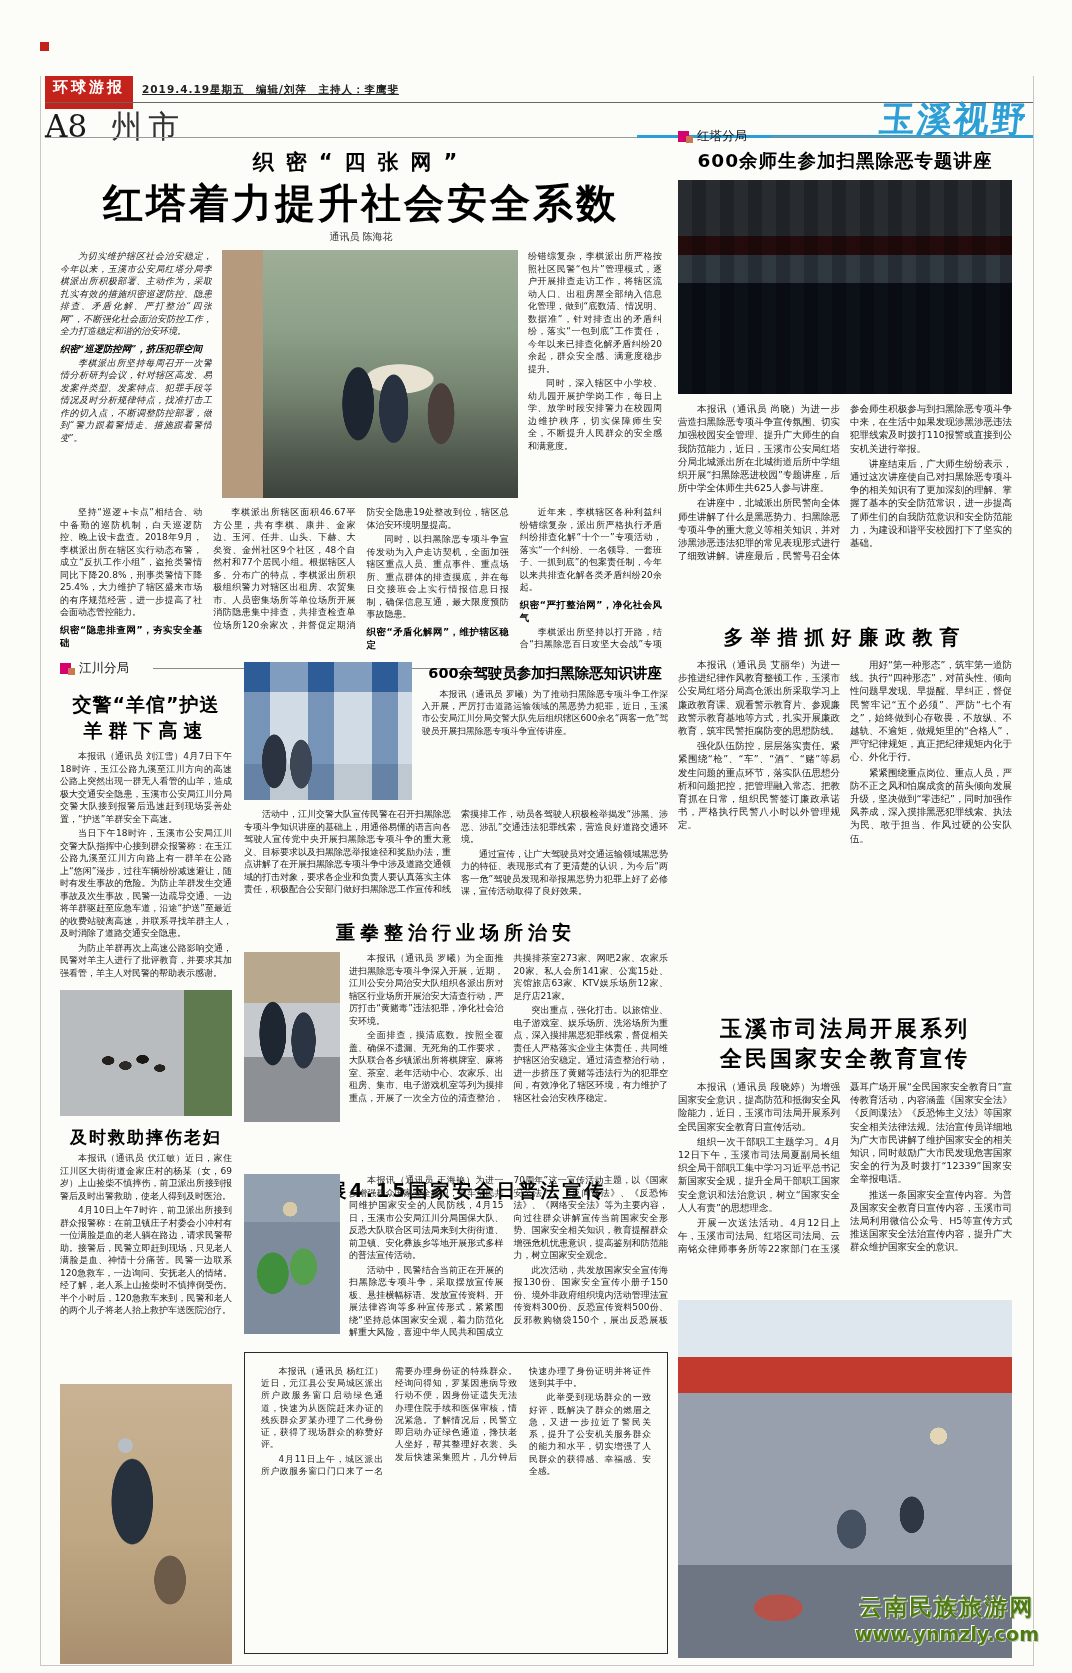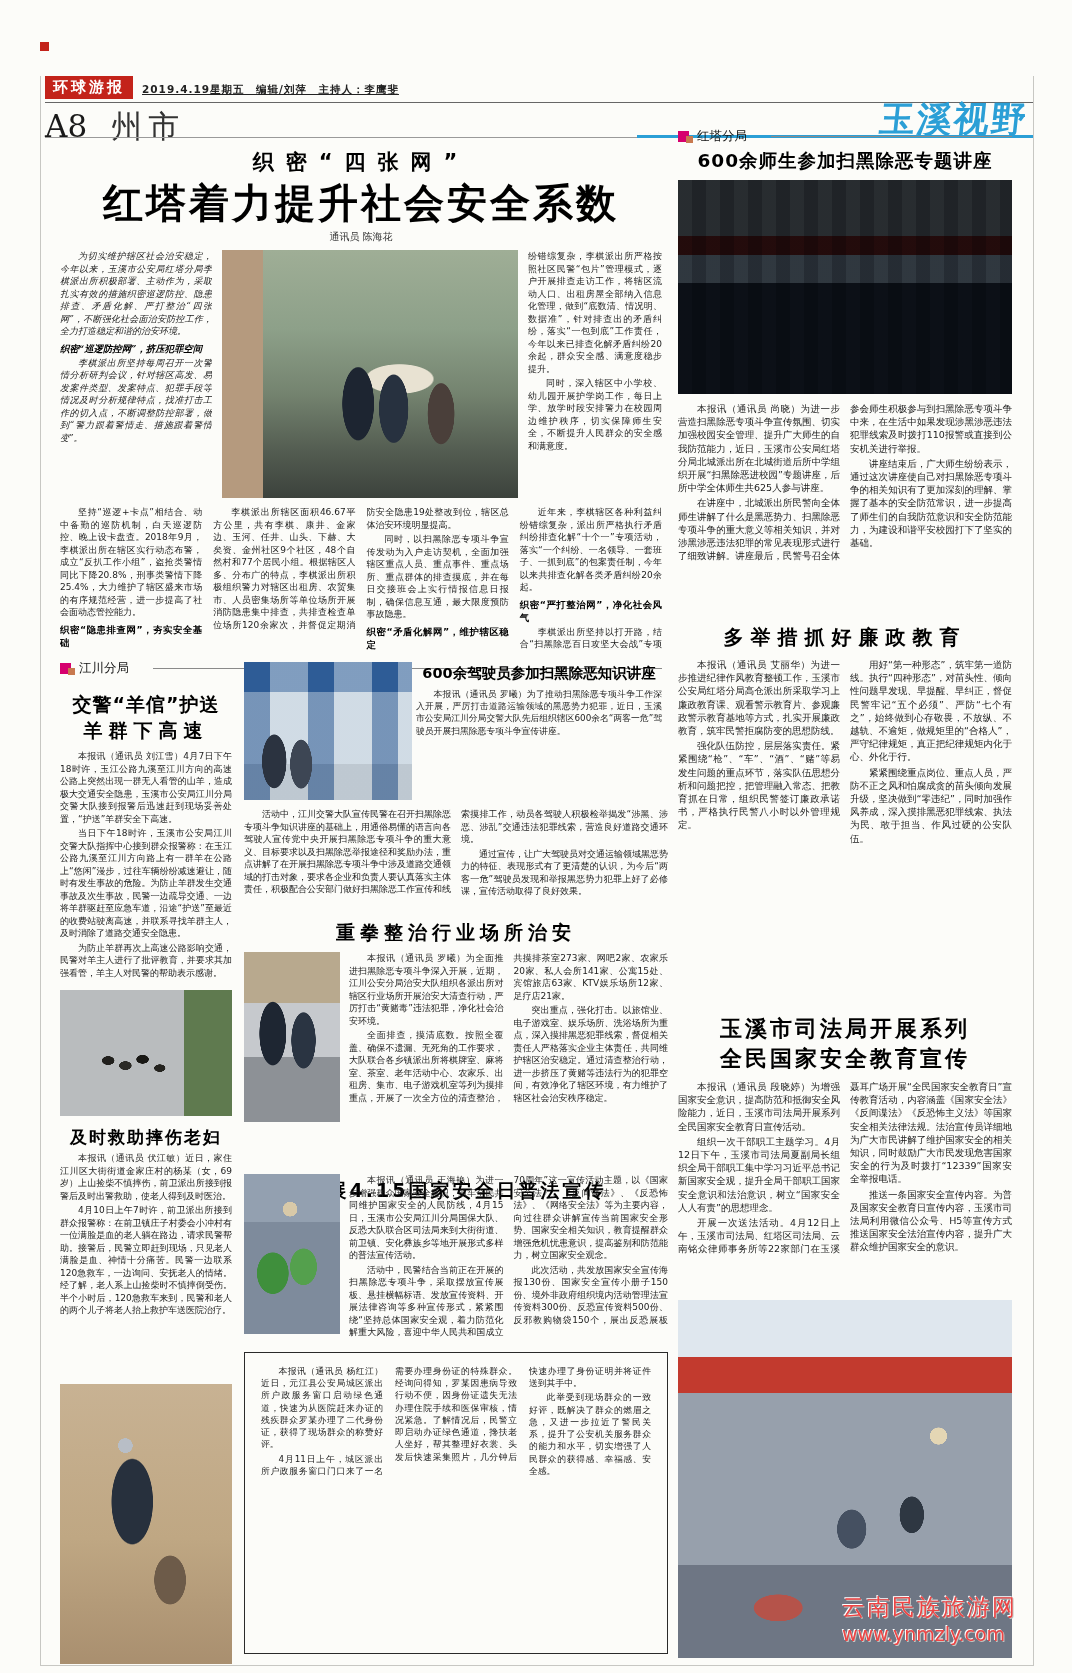--- a/index.html
+++ b/index.html
@@ -78,37 +78,37 @@
   .photo-plaza{background:
     radial-gradient(ellipse 40px 22px at 30% 86%, #b5534a 0 60%, transparent 62%),
     radial-gradient(ellipse 20px 30px at 70% 60%, #2e3742 0 60%, transparent 62%),
     radial-gradient(ellipse 24px 32px at 52% 64%, #455061 0 60%, transparent 62%),
     radial-gradient(circle 14px at 78% 38%, #e4d6b4 0 60%, transparent 62%),
     linear-gradient(180deg,#dfe7ee 0 16%,#c23a2e 16% 26%,#97a0ac 26% 74%,#6e7684 74% 100%);}
   
   .boxart{border:1.5px solid #2a2a2a;padding:12px 16px;box-sizing:border-box;background:#fcfcf9;}
   .boxhl{font-size:22px;letter-spacing:8px;margin-bottom:10px;}
   
-  .watermark{color:#ef4444;font-weight:normal;
+  .watermark{text-align:center;color:#4d7c0f;font-weight:bold;
              text-shadow:1px 1px 0 #c4c4c0,-1px -1px 0 #ffffff;}
   .watermark .w1{font-size:23px;letter-spacing:2px;}
   .watermark .w2{font-size:19px;}
   .cn-hl2{font-size:19px;letter-spacing:5px;}
 </style>
 </head>
 <body>
 
 <div class="page">
 
   <div class="abs vline" style="left:40px;top:76px;height:1590px;"></div>
   <div class="abs vline" style="left:1033px;top:76px;height:1590px;"></div>
   <div class="abs hline" style="left:40px;top:1665px;width:994px;"></div>
   <div class="abs" style="left:40px;top:42px;width:9px;height:9px;background:#c3231a;"></div>
 
-  <div class="abs masthead" style="left:45px;top:76px;width:88px;height:23px;">环球游报</div>
+  <div class="abs masthead" style="left:45px;top:76px;width:88px;height:33px;">环球游报</div>
   <div class="abs dateline" style="left:142px;top:83px;">2019.4.19星期五　编辑/刘萍　主持人：李鹰斐</div>
   <div class="abs hline" style="left:45px;top:102px;width:988px;background:#666;"></div>
   <div class="abs pageno" style="left:45px;top:106px;">
     <span>A8</span><span class="sec">州市</span>
   </div>
   <div class="abs edition" style="right:44px;top:96px;">玉溪视野</div>
   <div class="abs hline" style="left:45px;top:137px;width:592px;background:#9a9a9a;"></div>
   <div class="abs" style="left:637px;top:135px;width:396px;height:3px;background:#2b9fd6;"></div>
 
   <div class="abs hl kicker" style="left:60px;top:148px;width:602px;">织密“四张网”</div>
@@ -157,21 +157,21 @@
   </div>
   <div class="abs photo photo-sheep" style="left:60px;top:990px;width:172px;height:126px;"></div>
 
   <div class="abs hl" style="left:60px;top:1126px;width:172px;font-size:17px;letter-spacing:2px;">及时救助摔伤老妇</div>
   <div class="abs txt" style="left:60px;top:1152px;width:172px;height:226px;">
     <p>本报讯（通讯员 伏江敏）近日，家住江川区大街街道金家庄村的杨某（女，69岁）上山捡柴不慎摔伤，前卫派出所接到报警后及时出警救助，使老人得到及时医治。</p>
     <p>4月10日上午7时许，前卫派出所接到群众报警称：在前卫镇庄子村委会小冲村有一位满脸是血的老人躺在路边，请求民警帮助。接警后，民警立即赶到现场，只见老人满脸是血、神情十分痛苦。民警一边联系120急救车，一边询问、安抚老人的情绪。经了解，老人系上山捡柴时不慎摔倒受伤。半个小时后，120急救车来到，民警和老人的两个儿子将老人抬上救护车送医院治疗。</p>
   </div>
   <div class="abs photo photo-rescue" style="left:60px;top:1384px;width:172px;height:280px;"></div>
 
-  <div class="abs" style="left:244px;top:662px;width:424px;height:138px;display:flex;gap:4px;">
+  <div class="abs" style="left:244px;top:662px;width:424px;height:138px;display:flex;gap:10px;">
     <div class="photo photo-store" style="width:168px;height:138px;"></div>
     <div style="width:246px;">
       <div class="hl" style="font-size:14.5px;margin:2px 0 5px;">600余驾驶员参加扫黑除恶知识讲座</div>
       <div class="txt" style="height:106px;font-size:8.8px;">
         <p>本报讯（通讯员 罗曦）为了推动扫黑除恶专项斗争工作深入开展，严厉打击道路运输领域的黑恶势力犯罪，近日，玉溪市公安局江川分局交警大队先后组织辖区600余名“两客一危”驾驶员开展扫黑除恶专项斗争宣传讲座。</p>
       </div>
     </div>
   </div>
   <div class="abs txt cols2" style="left:244px;top:808px;width:424px;height:106px;">
     <p style="text-indent:2em;">活动中，江川交警大队宣传民警在召开扫黑除恶专项斗争知识讲座的基础上，用通俗易懂的语言向各驾驶人宣传党中央开展扫黑除恶专项斗争的重大意义、目标要求以及扫黑除恶举报途径和奖励办法，重点讲解了在开展扫黑除恶专项斗争中涉及道路交通领域的打击对象，要求各企业和负责人要认真落实主体责任，积极配合公安部门做好扫黑除恶工作宣传和线索摸排工作，动员各驾驶人积极检举揭发“涉黑、涉恶、涉乱”交通违法犯罪线索，营造良好道路交通环境。</p>

